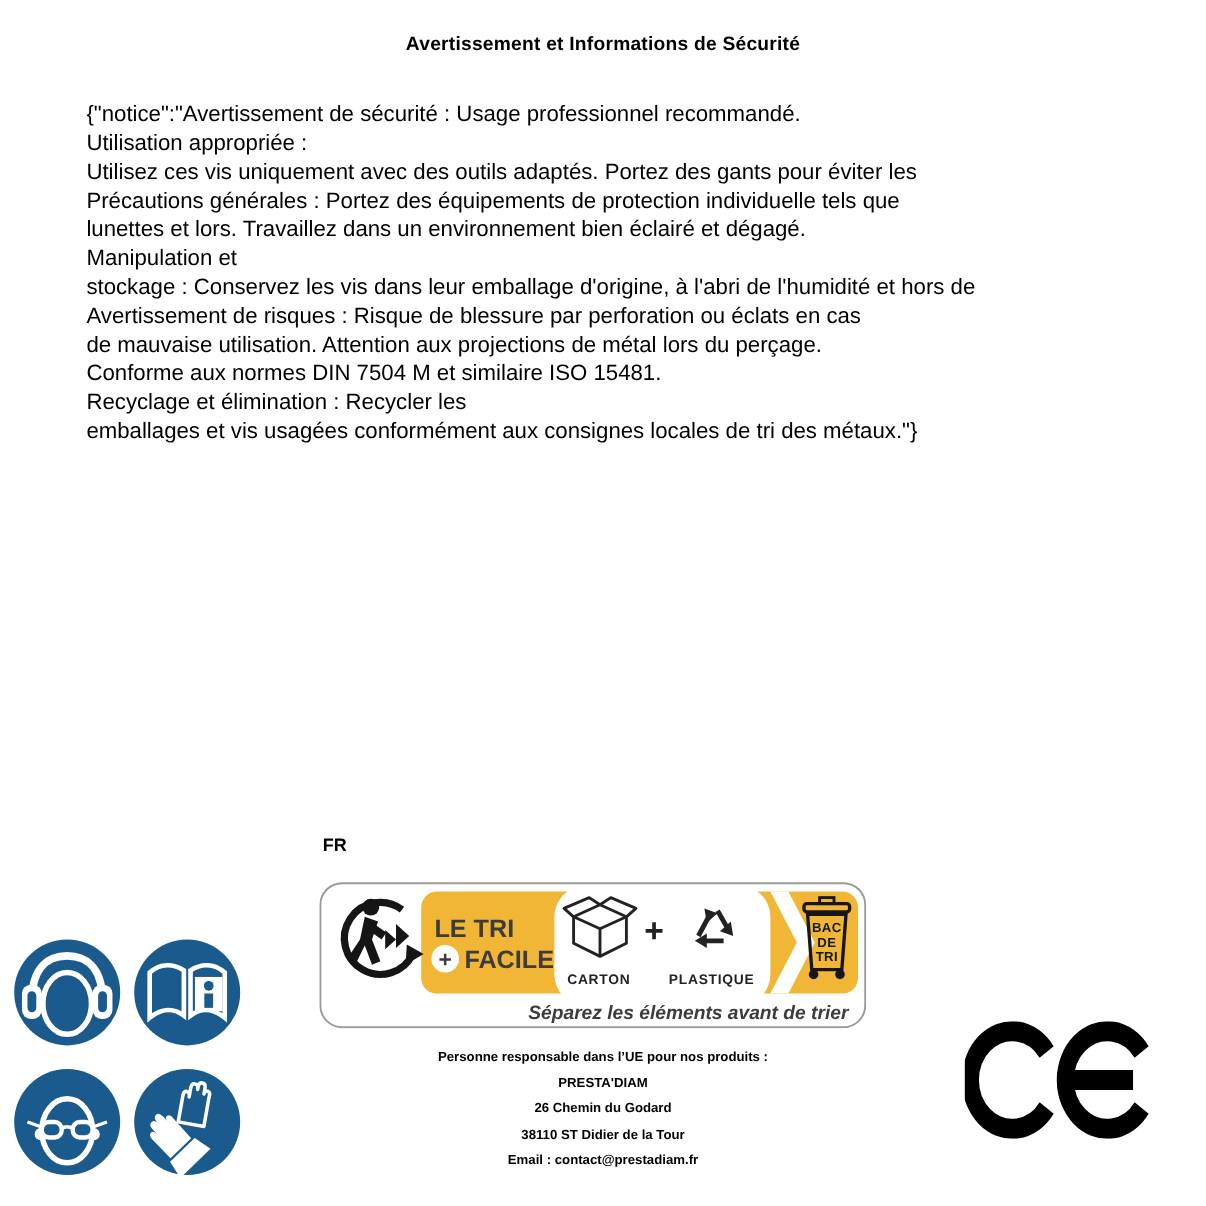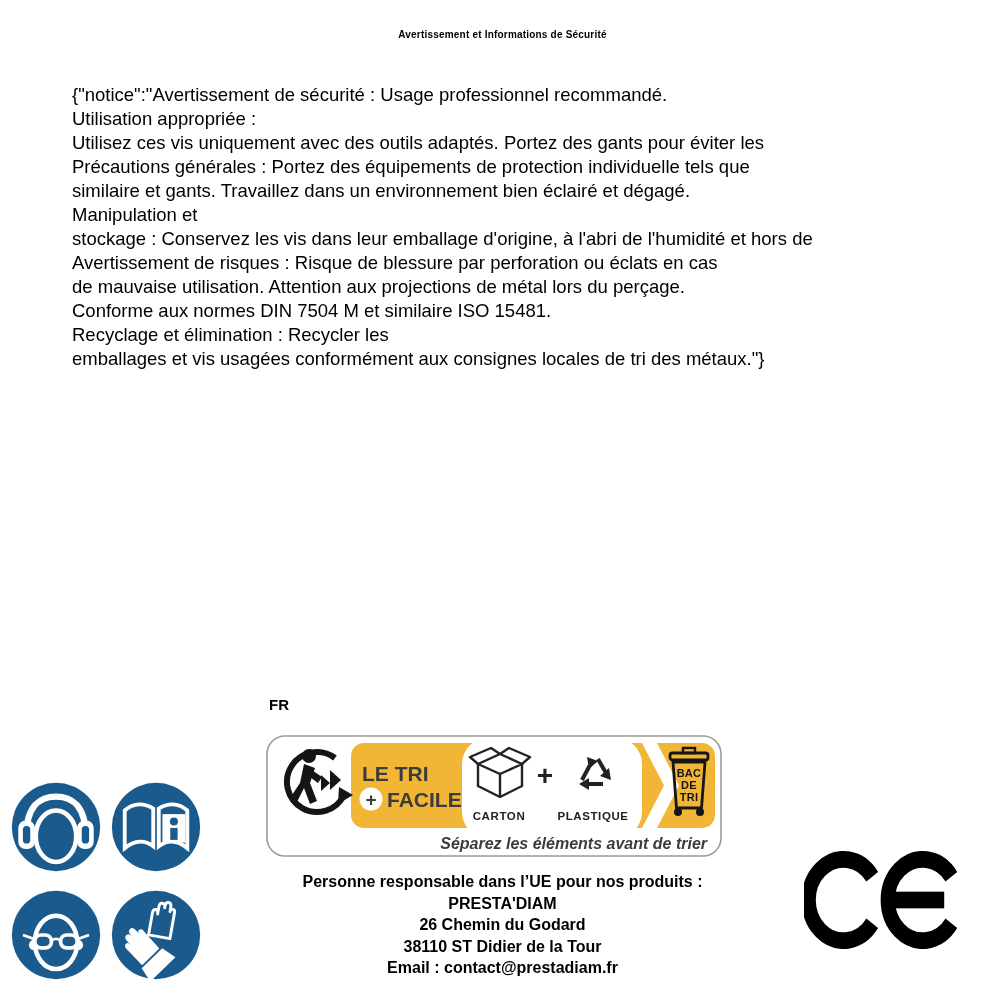--- a/index.html
+++ b/index.html
@@ -2,21 +2,21 @@
 <html><head>
 <meta charset="utf-8">
 <style>
   html,body{margin:0;padding:0;}
   body{
     width:1005px;height:1005px;background:#ffffff;position:relative;
     font-family:"Liberation Sans",sans-serif;color:#000;overflow:hidden;
   }
   .page-title{
     position:absolute;top:29px;left:0;width:1005px;text-align:center;
-    font-size:10px;font-weight:bold;letter-spacing:.2px;
+    font-size:16px;font-weight:bold;letter-spacing:.2px;
   }
   .notice{
     position:absolute;left:72px;top:83px;width:900px;
     font-size:18.5px;line-height:24px;font-weight:400;
   }
   .fr-tag{
     position:absolute;left:269px;top:696px;font-size:15px;font-weight:bold;
   }
   .trilabel{position:absolute;left:266px;top:735px;}
   .svg-headline{font-family:"Liberation Sans",sans-serif;font-weight:bold;font-size:21px;fill:#3c3c3b;}
@@ -26,35 +26,35 @@
   .svg-bin{font-family:"Liberation Sans",sans-serif;font-weight:bold;font-size:11px;fill:#161616;letter-spacing:.3px;}
   .svg-tagline{font-family:"Liberation Sans",sans-serif;font-style:italic;font-weight:bold;font-size:16px;fill:#3c3c3b;}
   .picto-grid{
     position:absolute;left:10px;top:781px;display:grid;
     grid-template-columns:92px 92px;grid-template-rows:92px 92px;
     column-gap:8px;row-gap:16px;
   }
   .picto-grid svg{width:92px;height:92px;display:block;}
   .responsible{
     position:absolute;left:0;top:871px;width:1005px;text-align:center;
-    font-size:16px;font-weight:bold;line-height:21.5px;
+    font-size:11px;font-weight:bold;line-height:21.5px;
   }
   .ce-mark{position:absolute;left:804px;top:851px;}
 </style>
 </head>
 <body>
 
 <div class="page-title">Avertissement et Informations de Sécurité</div>
 
 <div class="notice">
   <div>{"notice":"Avertissement de sécurité : Usage professionnel recommandé.</div>
   <div>Utilisation appropriée :</div>
   <div>Utilisez ces vis uniquement avec des outils adaptés. Portez des gants pour éviter les</div>
   <div>Précautions générales : Portez des équipements de protection individuelle tels que</div>
-  <div>similaire et gants. Travaillez dans un environnement bien éclairé et dégagé.</div>
+  <div>lunettes et lors. Travaillez dans un environnement bien éclairé et dégagé.</div>
   <div>Manipulation et</div>
   <div>stockage : Conservez les vis dans leur emballage d'origine, à l'abri de l'humidité et hors de</div>
   <div>Avertissement de risques : Risque de blessure par perforation ou éclats en cas</div>
   <div>de mauvaise utilisation. Attention aux projections de métal lors du perçage.</div>
   <div>Conforme aux normes DIN 7504 M et similaire ISO 15481.</div>
   <div>Recyclage et élimination : Recycler les</div>
   <div>emballages et vis usagées conformément aux consignes locales de tri des métaux."}</div>
 </div>
 
 <div class="fr-tag">FR</div>

